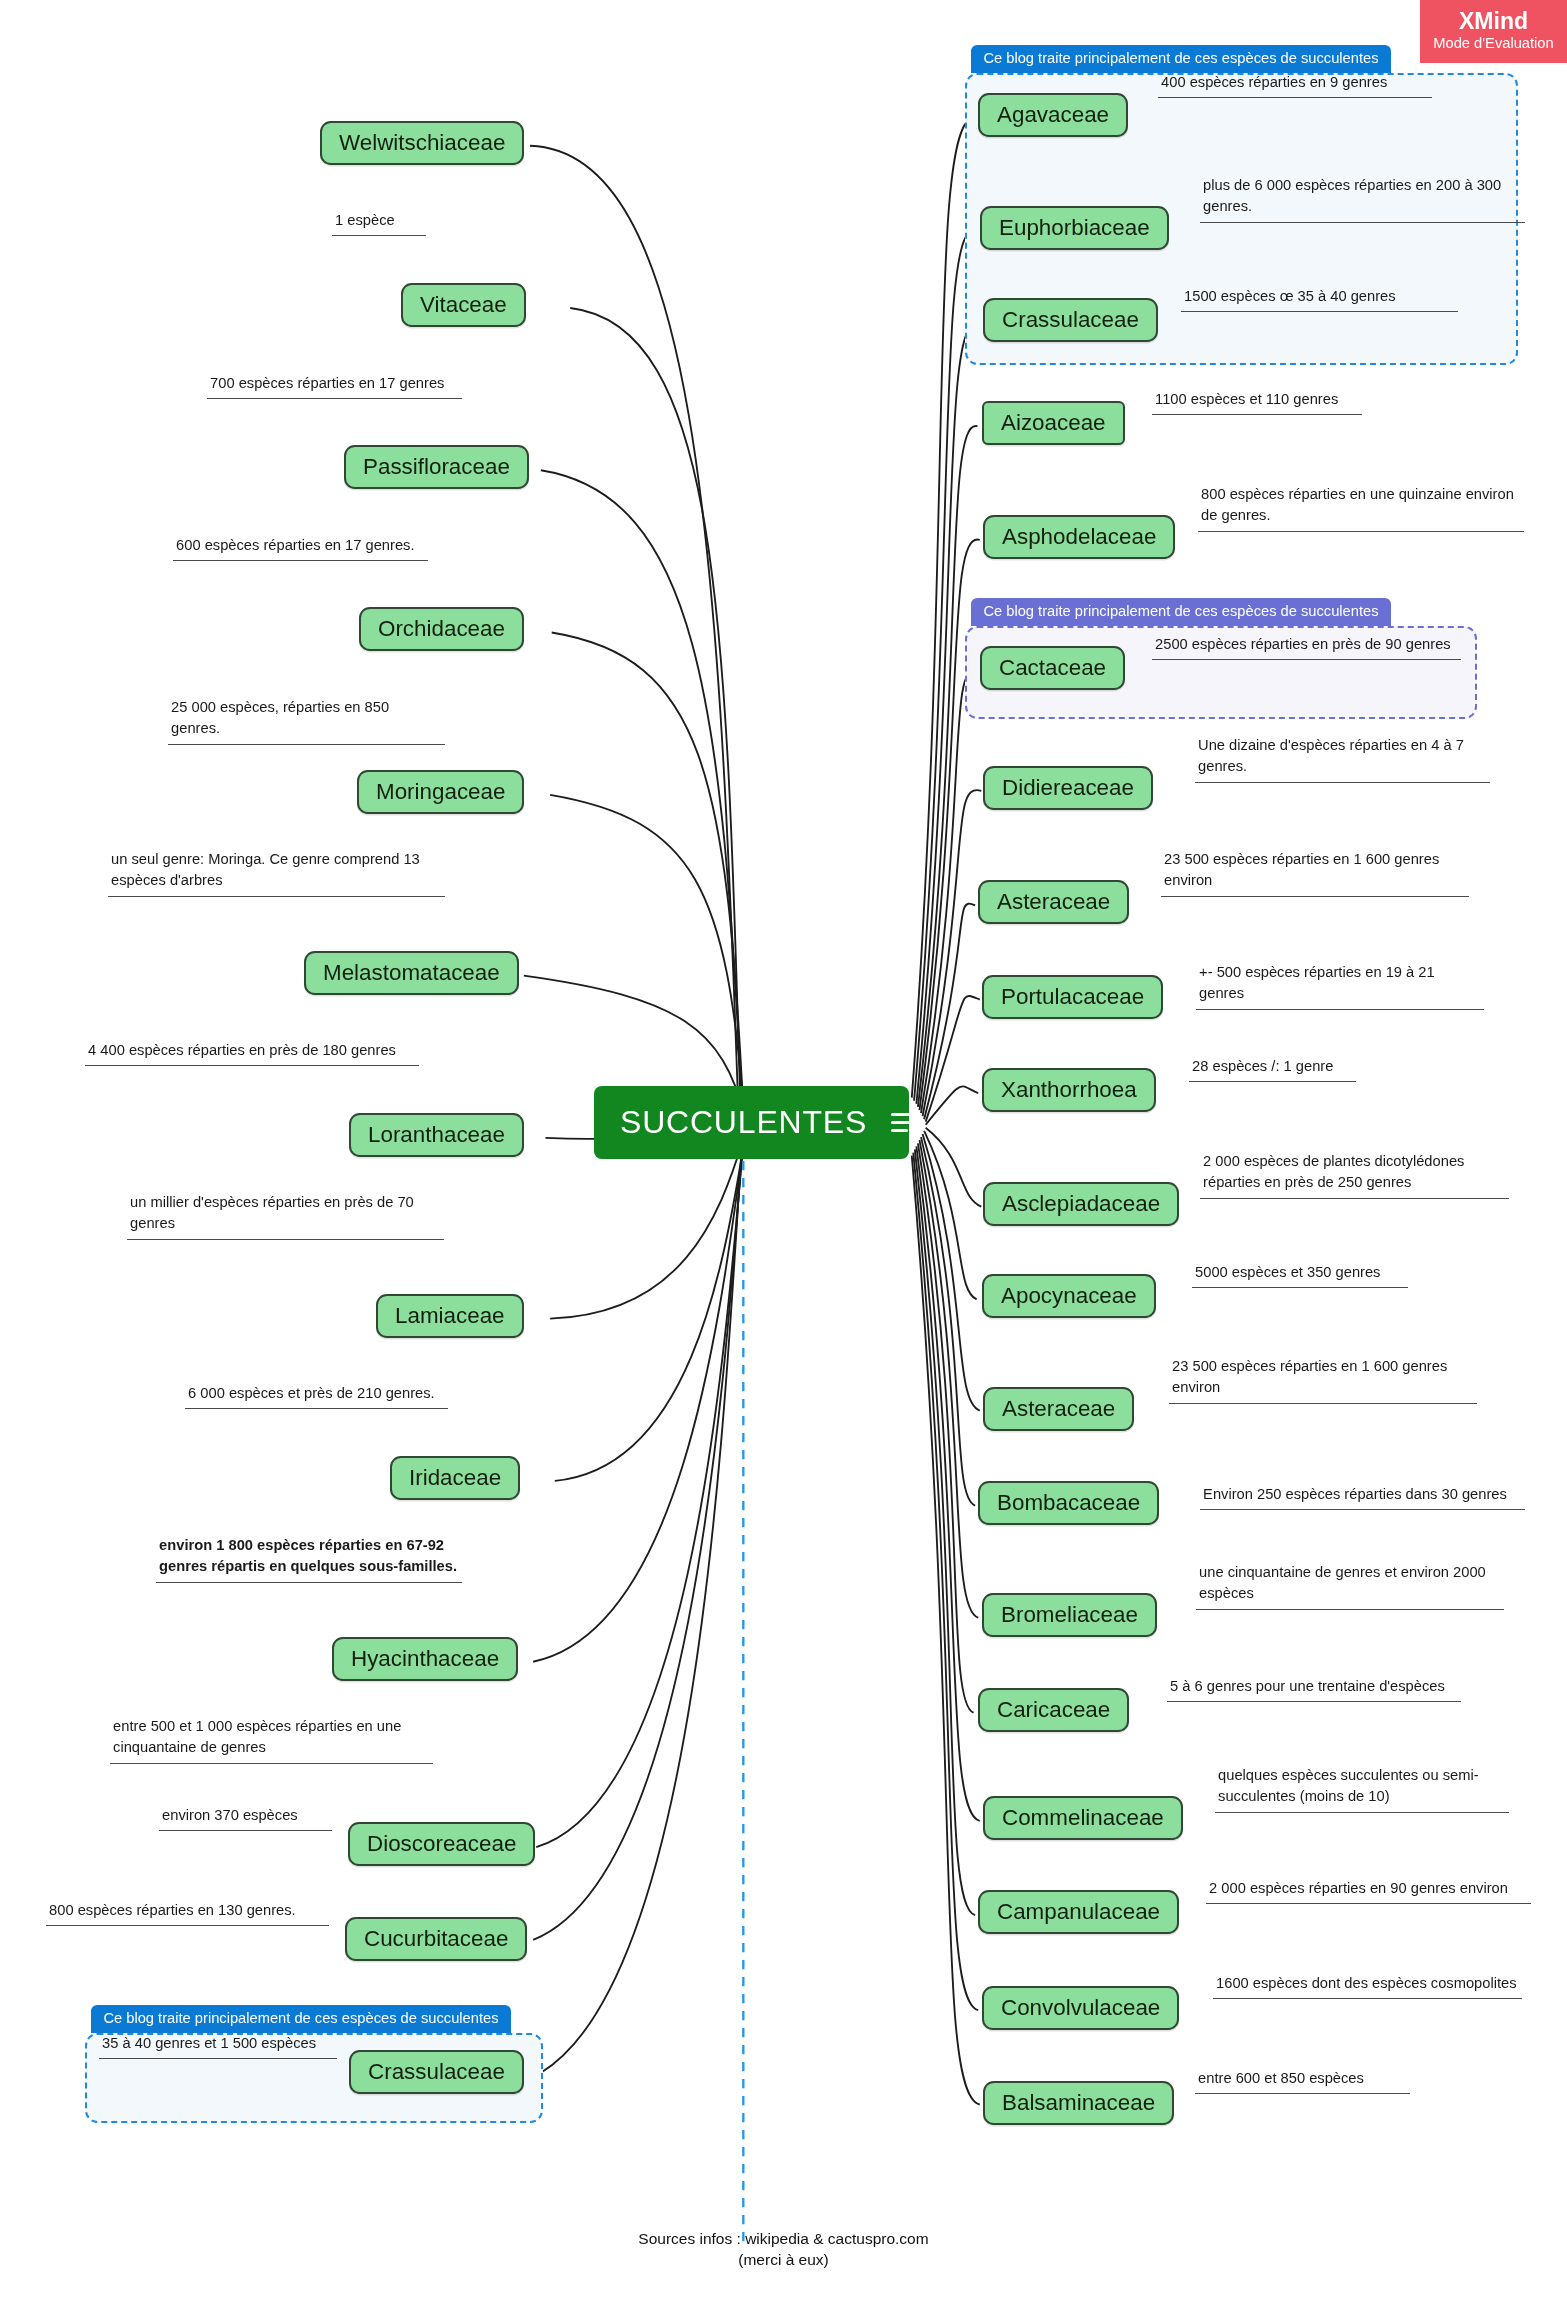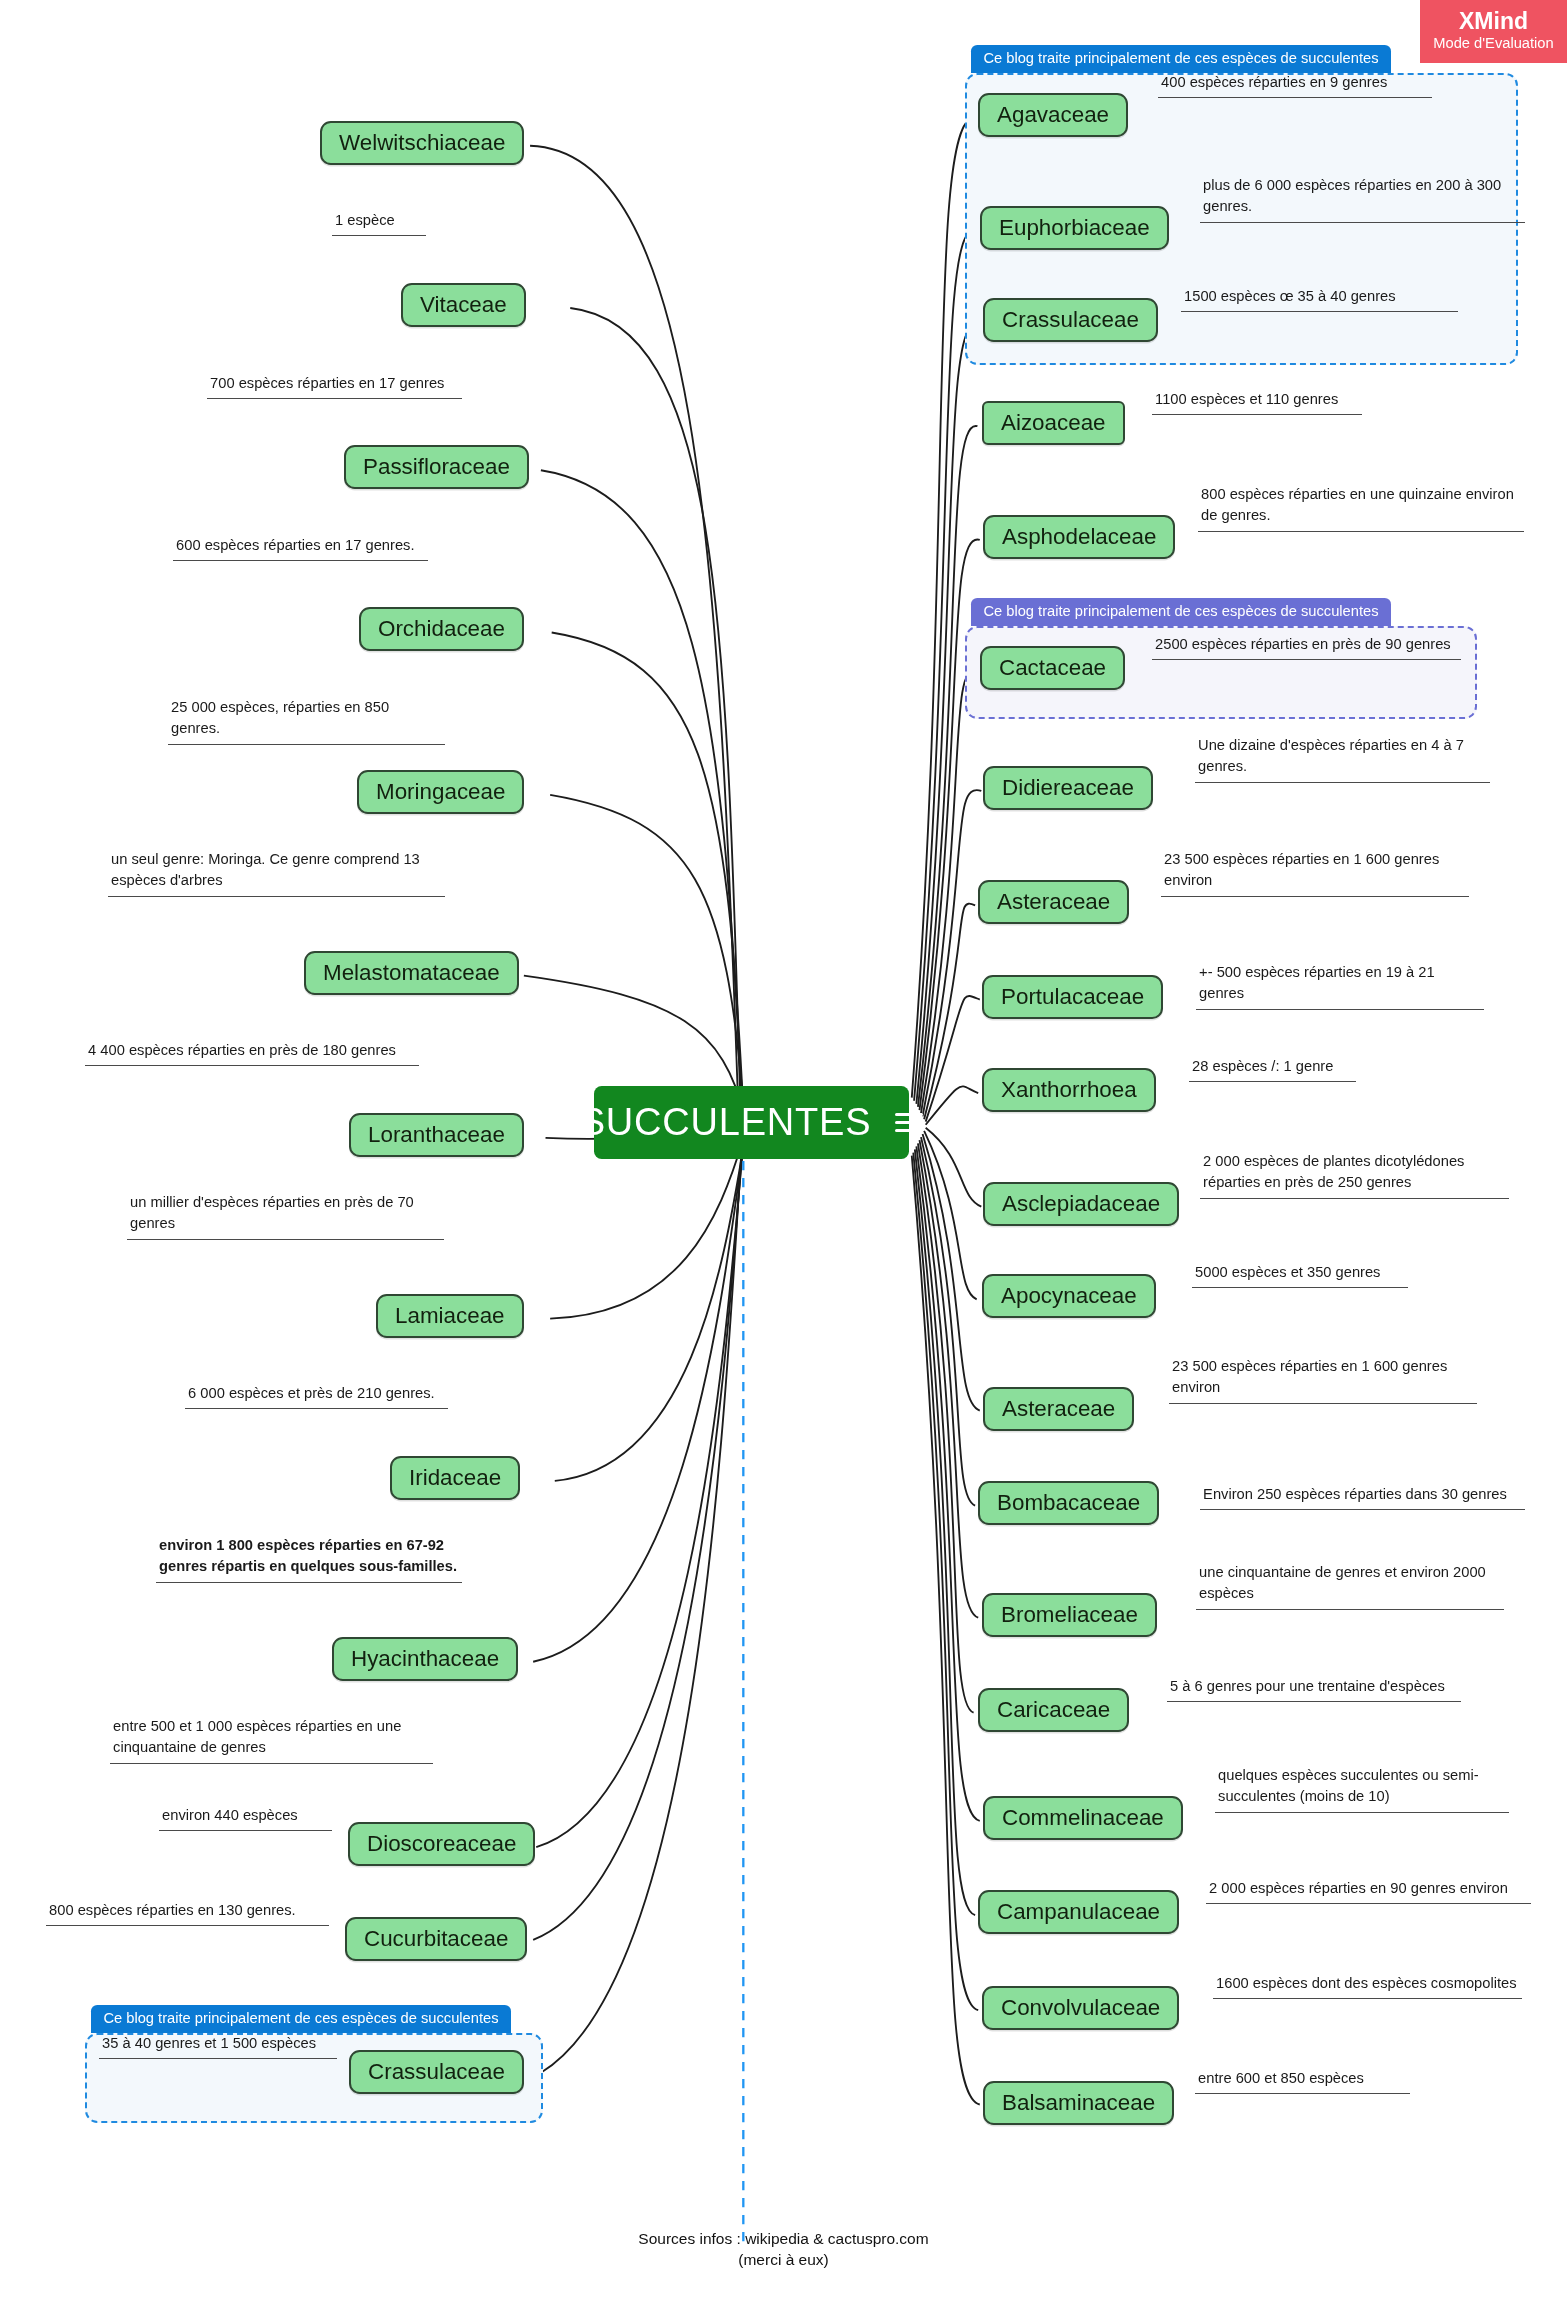--- a/index.html
+++ b/index.html
@@ -28,23 +28,23 @@
     white-space:nowrap;
     box-shadow: 0 1.5px 0 rgba(0,0,0,0.12);
     z-index:4;
   }
   .root {
     position:absolute;
     background:#12871F;
     border:none;
     border-radius:7.7px;
     color:#ffffff;
-    font-size:38px;
+    font-size:32px;
     letter-spacing:0.8px;
-    display:flex; align-items:center; justify-content:center; gap:24px;
+    display:flex; align-items:center; justify-content:space-between; gap:24px;
     padding:12.4px 26px;
     z-index:6;
   }
   .hamburger { display:inline-flex; flex-direction:column; gap:4.6px; width:28px; }
   .hamburger i { display:block; height:3.1px; background:#fff; border-radius:1.5px; }
   .hamburger i:nth-child(1){ width:28px; }
   .hamburger i:nth-child(2){ width:28px; }
   .hamburger i:nth-child(3){ width:17px; }
 
   
@@ -256,21 +256,21 @@
     </div>
   <div class="label left" style="left:110px; top:1716px; width:323px;">
     <span class="txt">entre 500 et 1 000 espèces réparties en une cinquantaine de genres</span>
     <span class="rule"></span>
     </div>
 
   <div class="node" style="left:348px; top:1822px;">
     <span>Dioscoreaceae</span>
     </div>
   <div class="label left" style="left:159px; top:1805px; width:173px;">
-    <span class="txt">environ 440 espèces</span>
+    <span class="txt">environ 370 espèces</span>
     <span class="rule"></span>
     </div>
 
   <div class="node" style="left:345px; top:1917px;">
     <span>Cucurbitaceae</span>
     </div>
   <div class="label left" style="left:46px; top:1900px; width:283px;">
     <span class="txt">800 espèces réparties en 130 genres.</span>
     <span class="rule"></span>
     </div>

